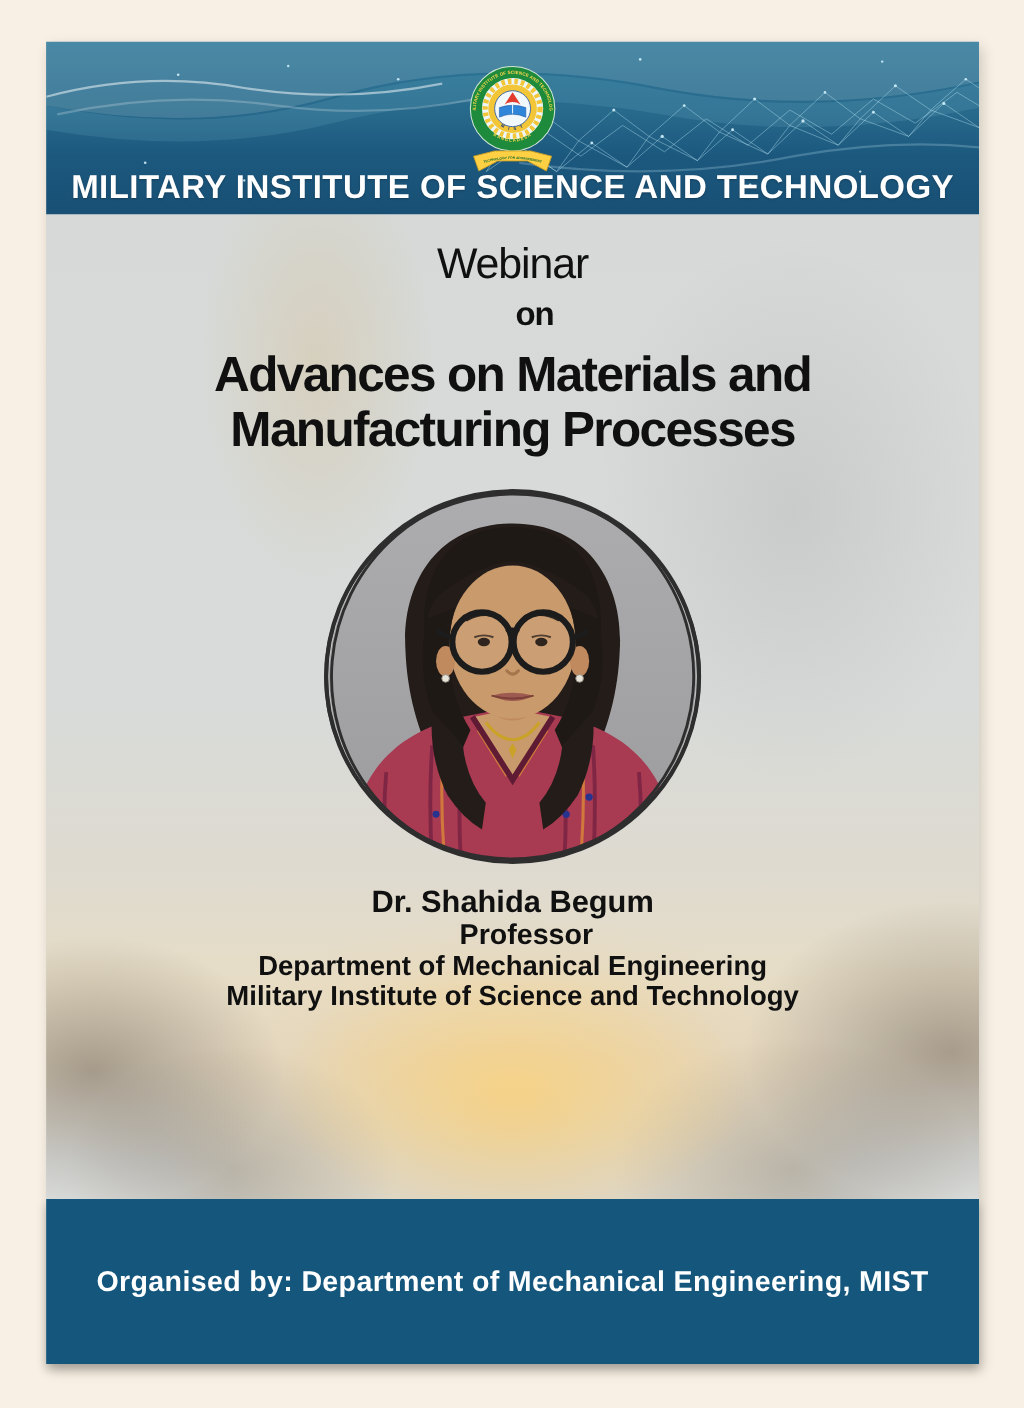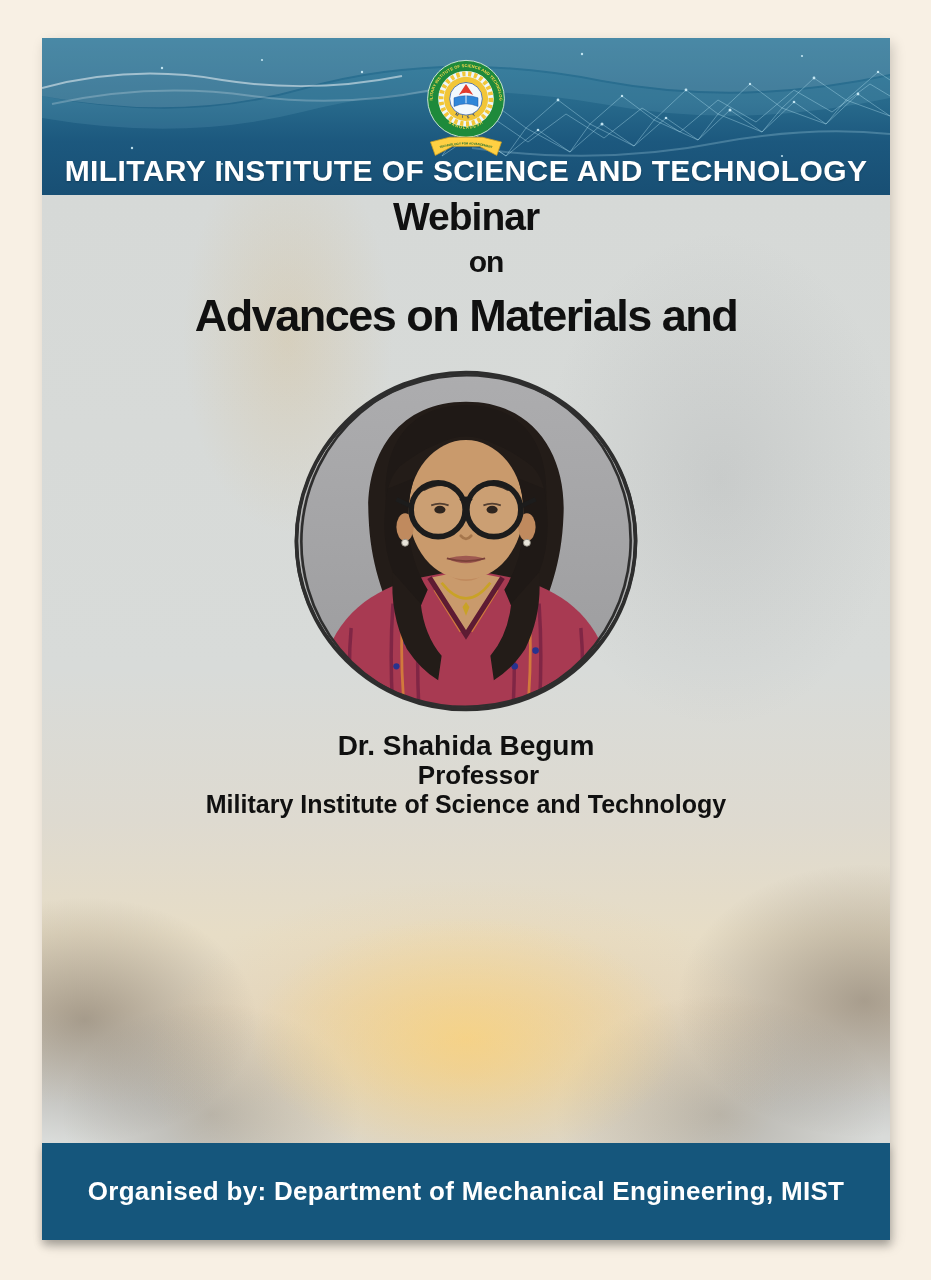--- a/index.html
+++ b/index.html
@@ -39,35 +39,35 @@
       radial-gradient(300px 170px at 50% 89%, rgba(255,210,110,.60), rgba(255,210,110,0) 72%),
       radial-gradient(430px 250px at 50% 92%, rgba(245,190,100,.32), rgba(245,190,100,0) 75%),
       radial-gradient(240px 170px at 5% 87%,  rgba(75,62,48,.40),  rgba(75,62,48,0) 72%),
       radial-gradient(260px 190px at 97% 85%, rgba(70,58,48,.38),  rgba(70,58,48,0) 72%),
       radial-gradient(200px 150px at 20% 97%, rgba(90,75,55,.28),  rgba(90,75,55,0) 75%),
       radial-gradient(220px 160px at 80% 97%, rgba(90,75,55,.28),  rgba(90,75,55,0) 75%),
       radial-gradient(150px 280px at 29% 15%, rgba(212,170,96,.22), rgba(212,170,96,0) 70%),
       radial-gradient(240px 330px at 80% 30%, rgba(110,112,118,.14), rgba(110,112,118,0) 75%),
       linear-gradient(180deg,#D6D9D7 0%,#D8DBD9 50%,#DEDAD0 66%,#E7DDC6 78%,#E3D9C6 86%,#D9DBD9 96%,#D9DBD9 100%);
   }
-  .event-kind { font-size:39px; font-weight:700; letter-spacing:-1px; }
+  .event-kind { margin-top:24px; font-size:39px; font-weight:400; letter-spacing:-1px; }
   .event-on   { margin-top:6px;  font-size:30px; font-weight:800; letter-spacing:-1px;margin-left:40px; }
   .event-title{ margin-top:12px; font-size:45px; font-weight:800; letter-spacing:-1.5px; line-height:50px; }
   .photo-wrap { width:348px; height:348px; margin:26px auto 0; }
   .photo-wrap svg { width:100%; height:100%; display:block; }
   .speaker-block { margin-top:15px; }
   .speaker-name        { font-size:28px; font-weight:700; line-height:31px; }
   .speaker-designation { font-size:26px; font-weight:700; line-height:29px;padding-left:25px; }
   .speaker-dept        { font-size:25px; font-weight:700; line-height:28px; }
   .speaker-inst        { font-size:25px; font-weight:700; line-height:28px; }
   .details-block { margin-top:28px; }
   .detail-line { font-size:25px; font-weight:700; line-height:33px; }
   
   .bottom-banner {
-    flex:none; height:97px; background:#15567C;
+    flex:none; height:150px; background:#15567C;
     display:flex; align-items:center; justify-content:center;
     color:#FFFFFF; font-size:26px; font-weight:700; letter-spacing:.3px;
     box-shadow:0 5px 8px rgba(0,0,0,.22);
   }
 </style>
 </head>
 <body>
 
 <div class="poster">
 
@@ -144,21 +144,21 @@
         <textPath href="#ribbonArc" startOffset="50%">TECHNOLOGY FOR ADVANCEMENT</textPath>
       </text>
     </svg>
 
     <h1 class="institute-title">MILITARY INSTITUTE OF SCIENCE AND TECHNOLOGY</h1>
   </header>
 
   <main class="poster-body">
     <div class="event-kind">Webinar</div>
     <div class="event-on">on</div>
-    <h2 class="event-title"><span>Advances on Materials and</span><br></h2>
+    <h2 class="event-title"><span>Advances on Materials and</span><br><span>Manufacturing Processes</span></h2>
 
     <div class="photo-wrap">
       <svg viewBox="0 0 200 200">
         <defs>
           <clipPath id="photoClip">
               <circle cx="100" cy="100" r="96"></circle>
             </clipPath>
           <linearGradient id="bgGrad" x1="0" y1="0" x2="0" y2="1">
             <stop offset="0" stop-color="#ADADAF"></stop>
               <stop offset="1" stop-color="#9B9B9D"></stop>
@@ -240,20 +240,21 @@
           <ellipse cx="100" cy="100" rx="97.4" ry="96.8" stroke-width="2.2"></ellipse>
           <ellipse cx="100" cy="100" rx="94.6" ry="96.4" stroke-width="1.5" transform="rotate(5 100 100)"></ellipse>
           <ellipse cx="100" cy="100" rx="97.8" ry="95.2" stroke-width="1.3" transform="rotate(-4 100 100)"></ellipse>
         </g>
       </svg>
     </div>
 
     <div class="speaker-block">
       <div class="speaker-name">Dr. Shahida Begum</div>
       <div class="speaker-designation">Professor</div>
+      <div class="speaker-dept">Department of Mechanical Engineering</div>
       <div class="speaker-inst">Military Institute of Science and Technology</div>
     </div>
 
   </main>
 
   <footer class="bottom-banner">
     <span>Organised by: Department of Mechanical Engineering, MIST</span>
   </footer>
 
 </div>

